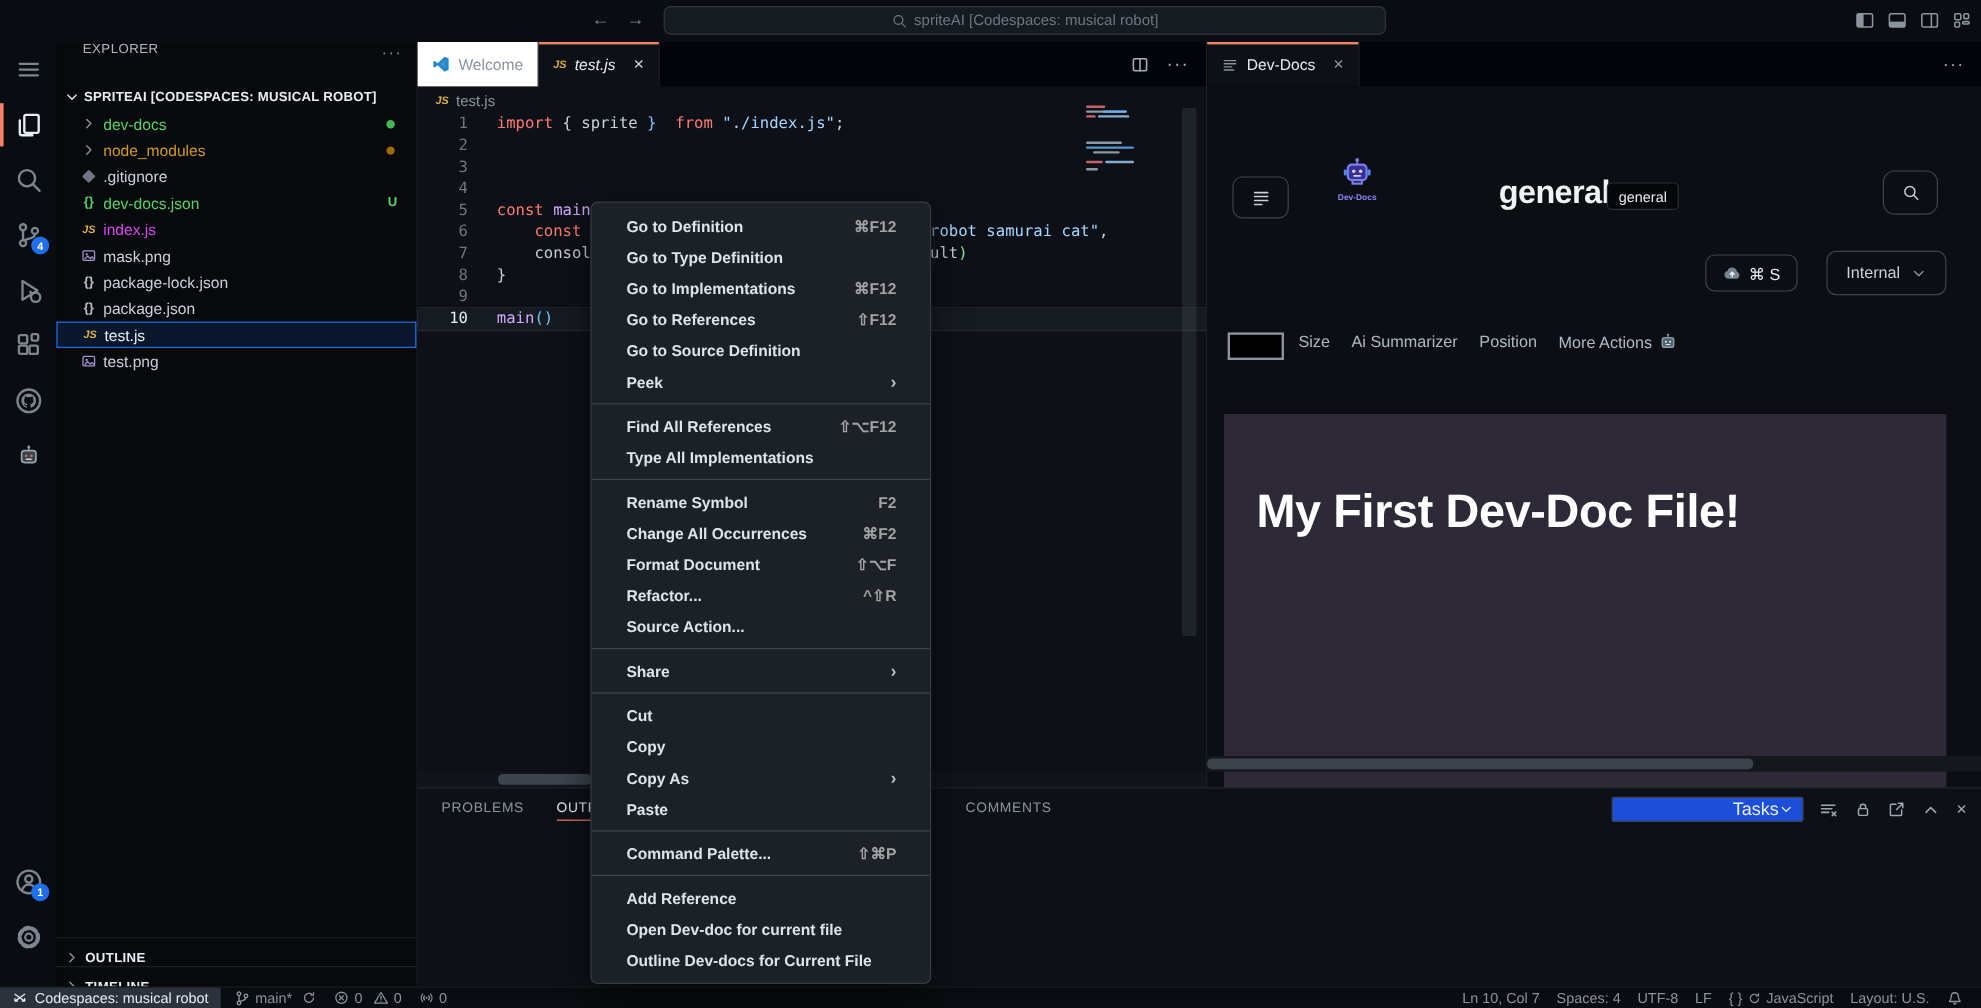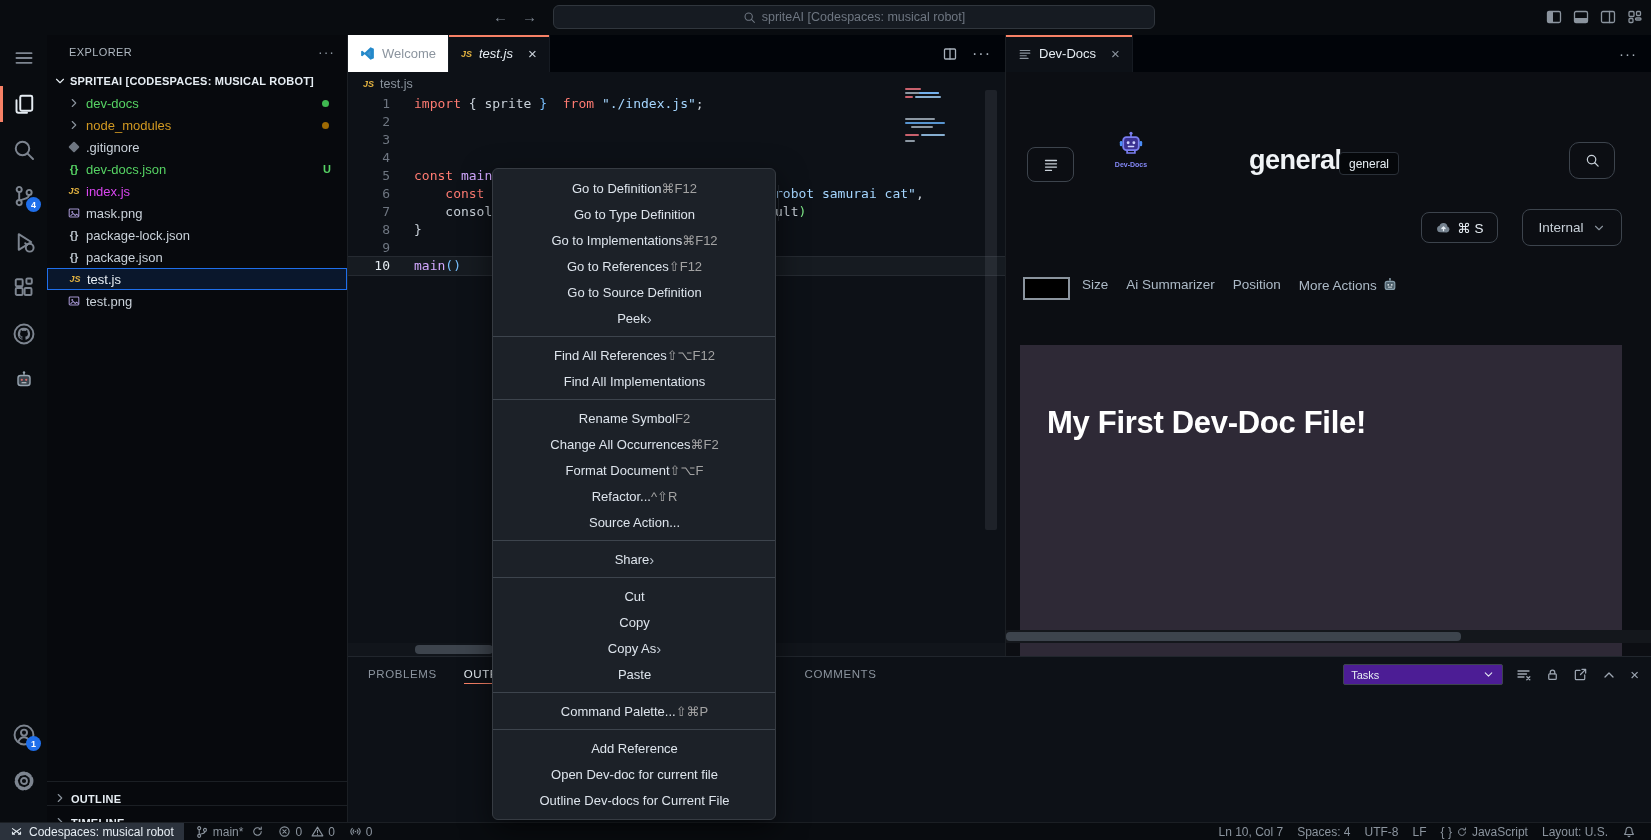--- a/index.html
+++ b/index.html
@@ -23,21 +23,21 @@
   #activitybar { position:absolute; left:0; top:35px; width:47px; height:787px; background:#090c10; }
   .ab-item { position:relative; width:47px; height:46px; display:flex; align-items:center; justify-content:center; color:#7d8590; }
   .ab-item.active { color:#e6edf3; }
   .ab-item.active::before { content:""; position:absolute; left:0; top:5px; bottom:5px; width:3px; background:#f78166; }
   .ab-badge { position:absolute; right:6px; bottom:7px; min-width:15px; height:15px; border-radius:8px; background:#1f6feb;
               color:#fff; font-size:9px; font-weight:bold; display:flex; align-items:center; justify-content:center; padding:0 3px; }
   .ab-bottom { position:absolute; bottom:18px; left:0; width:47px; }
 
   
   #sidebar { position:absolute; left:47px; top:35px; width:301px; height:787px; background:#07090d; border-right:1px solid #1b1f24; }
-  #sb-header { height:34px; display:flex; align-items:center; justify-content:space-between; padding:0 12px 0 22px;
+  #sb-header { height:34px; display:flex; justify-content:space-between; padding:0 12px 0 22px;
                color:#afb8c1; font-size:11px; letter-spacing:.4px; }
   #sb-header .dots { color:#8b949e; font-size:14px; letter-spacing:1px; }
   .proj-row { height:23px; display:flex; align-items:center; gap:3px; padding-left:6px; color:#e6edf3;
               font-size:11px; font-weight:bold; letter-spacing:.2px; }
   .tree-row { position:relative; height:22px; display:flex; align-items:center; padding-left:19px; font-size:13px; cursor:default; }
   .tree-row .tw { width:16px; display:flex; justify-content:center; color:#8b949e; }
   .tree-row .lbl { margin-left:4px; }
   .tree-row .right-badge { position:absolute; right:16px; font-size:11px; font-weight:bold; }
   .tree-row .dot { position:absolute; right:18px; width:7px; height:7px; border-radius:50%; }
   .tree-row.selected { background:rgba(31,111,235,0.14); border:1px solid #1f6feb; }
@@ -85,45 +85,45 @@
   #dd-title { position:absolute; left:243px; top:73px; font-size:27px; font-weight:bold; color:#f0f3f6; letter-spacing:-0.5px; }
   #dd-pill { position:absolute; left:333px; top:80px; height:23px; padding:0 9px; background:#05070a; border:1px solid #2a3038;
              border-radius:4px; color:#e6edf3; font-size:12px; display:flex; align-items:center; }
   #dd-search { left:563px; top:70px; width:46px; height:37px; border-radius:10px; }
   #dd-save { left:415px; top:140px; width:77px; height:31px; gap:5px; font-size:13.5px; color:#e6edf3; }
   #dd-visibility { left:516px; top:137px; width:100px; height:37px; gap:8px; font-size:13.5px; color:#c9d1d9; }
   #dd-toolbar { position:absolute; left:17px; top:205px; height:26px; display:flex; align-items:flex-start; gap:18px; }
   #dd-swatch { width:47px; height:23px; background:#000; border:2px solid #8b949e; margin-right:-6px; }
   .dd-tool { color:#adbac7; font-size:13.5px; display:flex; align-items:center; gap:5px; }
   #dd-content { position:absolute; left:14px; top:273px; width:602px; height:335px; background:#2e2936; }
-  #dd-heading { position:absolute; left:27px; top:60px; font-size:31px; font-weight:600; color:#ffffff; letter-spacing:-0.3px; }
+  #dd-heading { position:absolute; left:27px; top:60px; font-size:39px; font-weight:600; color:#ffffff; letter-spacing:-0.3px; }
   #wv-hscroll { position:absolute; left:0; bottom:0; right:0; height:13px; background:#14171c; }
   #wv-hscroll .thumb { position:absolute; left:0; top:2px; width:455px; height:9px; background:#3d444d; border-radius:4px; }
 
   
   #panel { position:absolute; left:348px; top:656px; width:1303px; height:166px; background:#0d1117; border-top:1px solid #21262d; }
   #panel-tabs { position:relative; height:34px; display:flex; align-items:center; }
   .ptab { font-size:11.5px; letter-spacing:.6px; color:#8b949e; padding-bottom:0; }
   .ptab.active { color:#e6edf3; border-bottom:1.5px solid #f78166; padding-bottom:3px; margin-bottom:-4px; }
   #panel-right { position:absolute; right:12px; top:7px; display:flex; align-items:center; gap:13px; color:#9ea7b3; }
-  #tasks-dd { width:160px; height:21px; border:1px solid #3d444d; background:#4c1d95; border-radius:2px; display:flex;
-              align-items:center; justify-content:space-between; padding:0 7px; font-size:11px; color:#e6edf3; }
+  #tasks-dd { width:160px; height:21px; border:1px solid #3d444d; background:#1d4ed8; border-radius:2px; display:flex;
+              align-items:center; justify-content:flex-end; padding:0 7px; font-size:15px; color:#e6edf3; }
 
   
   #statusbar { position:absolute; left:0; top:822px; width:1651px; height:18px; background:#090c10; border-top:1px solid #1b1f24;
                display:flex; align-items:center; font-size:12px; color:#8b949e; }
   .sb-item { display:flex; align-items:center; gap:4px; padding:0 7px; height:18px; }
   #sb-remote { background:#2b323c; color:#e6edf3; padding:0 10px; gap:6px; }
   #sb-right { margin-left:auto; display:flex; align-items:center; padding-right:8px; }
 
   
   #context-menu { position:absolute; left:492px; top:168px; width:284px; background:#1c2128; border:1px solid #363b42;
                   border-radius:6px; box-shadow:0 10px 30px rgba(0,0,0,.55); padding:6px 0; z-index:100; }
-  .cm-item { height:26px; display:flex; align-items:center; justify-content:center; padding:0 28px 0 29px;
-             font-size:13px; color:#dde4ec; }
+  .cm-item { height:26px; display:flex; align-items:center; justify-content:space-between; padding:0 28px 0 29px;
+             font-size:13px; color:#dde4ec;font-weight:bold; }
   .cm-item .sc { color:#a3a3a3; }
   .cm-item .sub { color:#b6bfc9; font-size:15px; }
   .cm-sep { height:1px; background:#3d444d; margin:5px 0; }
 </style>
 </head>
 <body>
 
 <div id="app">
 
   <header id="titlebar">
@@ -674,21 +674,21 @@
       <div class="cm-item">
         <span>Peek</span>
         <span class="sub">›</span>
       </div>
       <div class="cm-sep"></div>
       <div class="cm-item">
         <span>Find All References</span>
         <span class="sc">⇧⌥F12</span>
       </div>
       <div class="cm-item">
-        <span>Find All Implementations</span>
+        <span>Type All Implementations</span>
       </div>
       <div class="cm-sep"></div>
       <div class="cm-item">
         <span>Rename Symbol</span>
         <span class="sc">F2</span>
       </div>
       <div class="cm-item">
         <span>Change All Occurrences</span>
         <span class="sc">⌘F2</span>
       </div>

